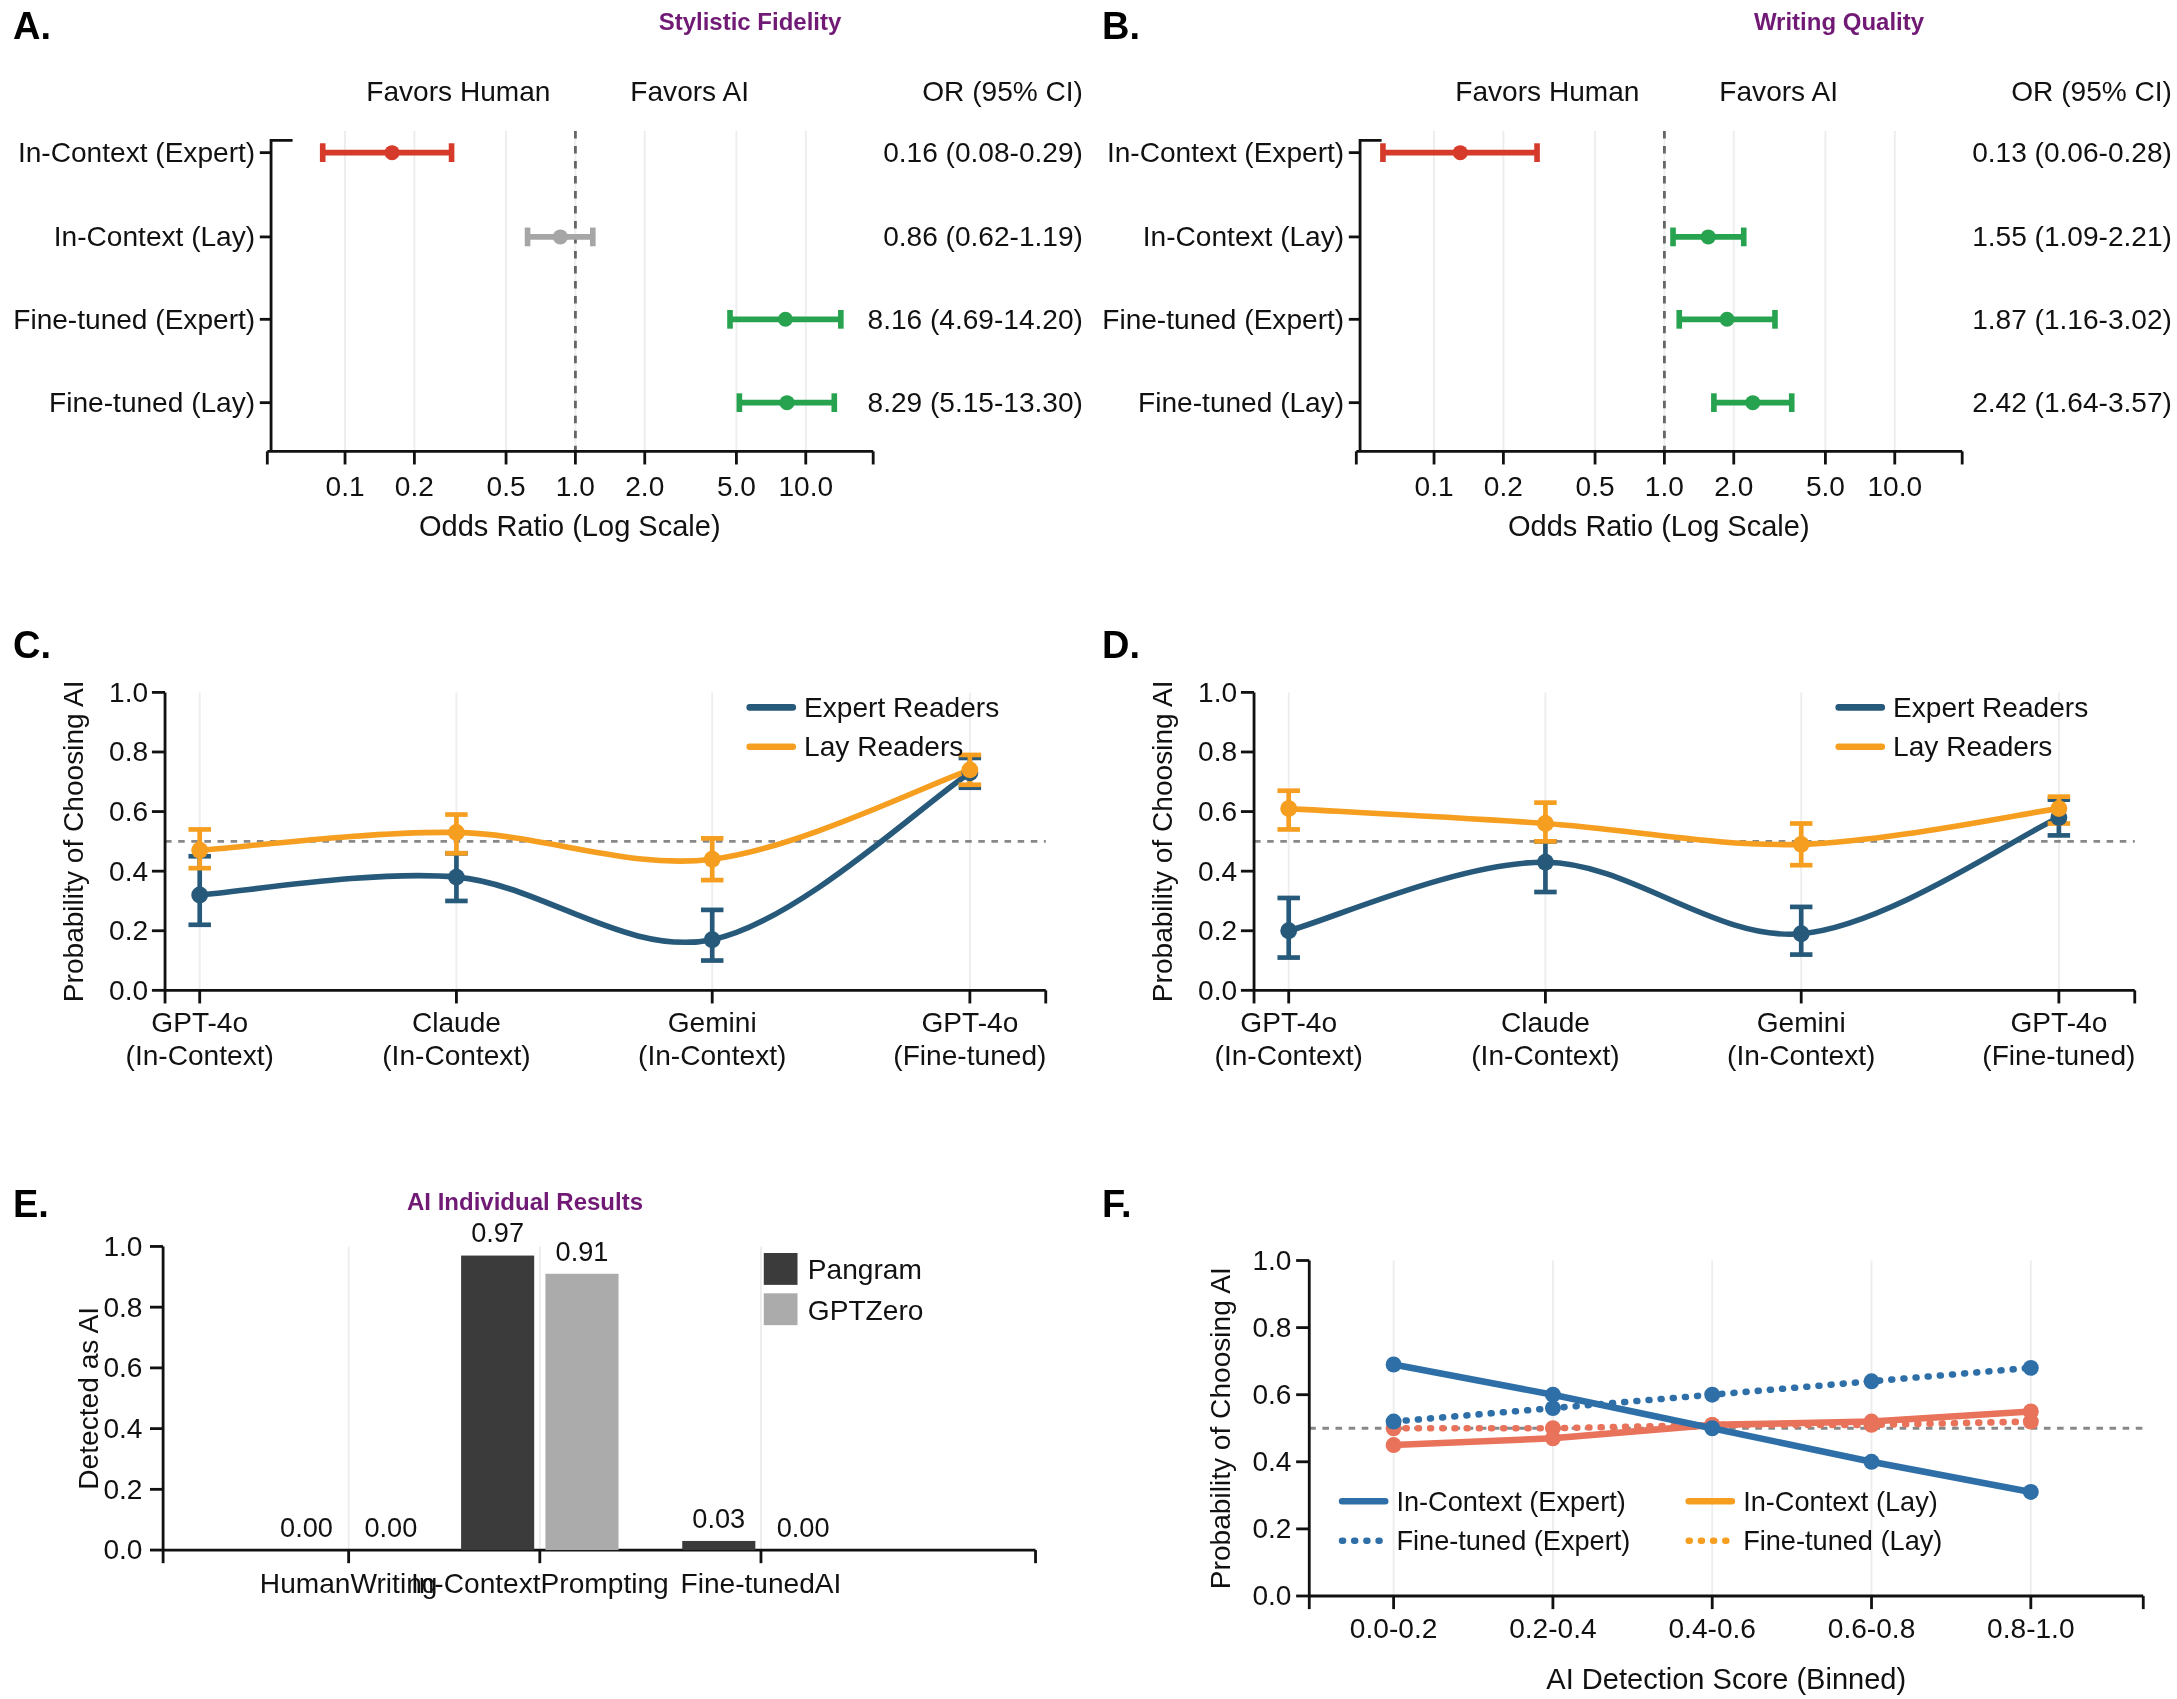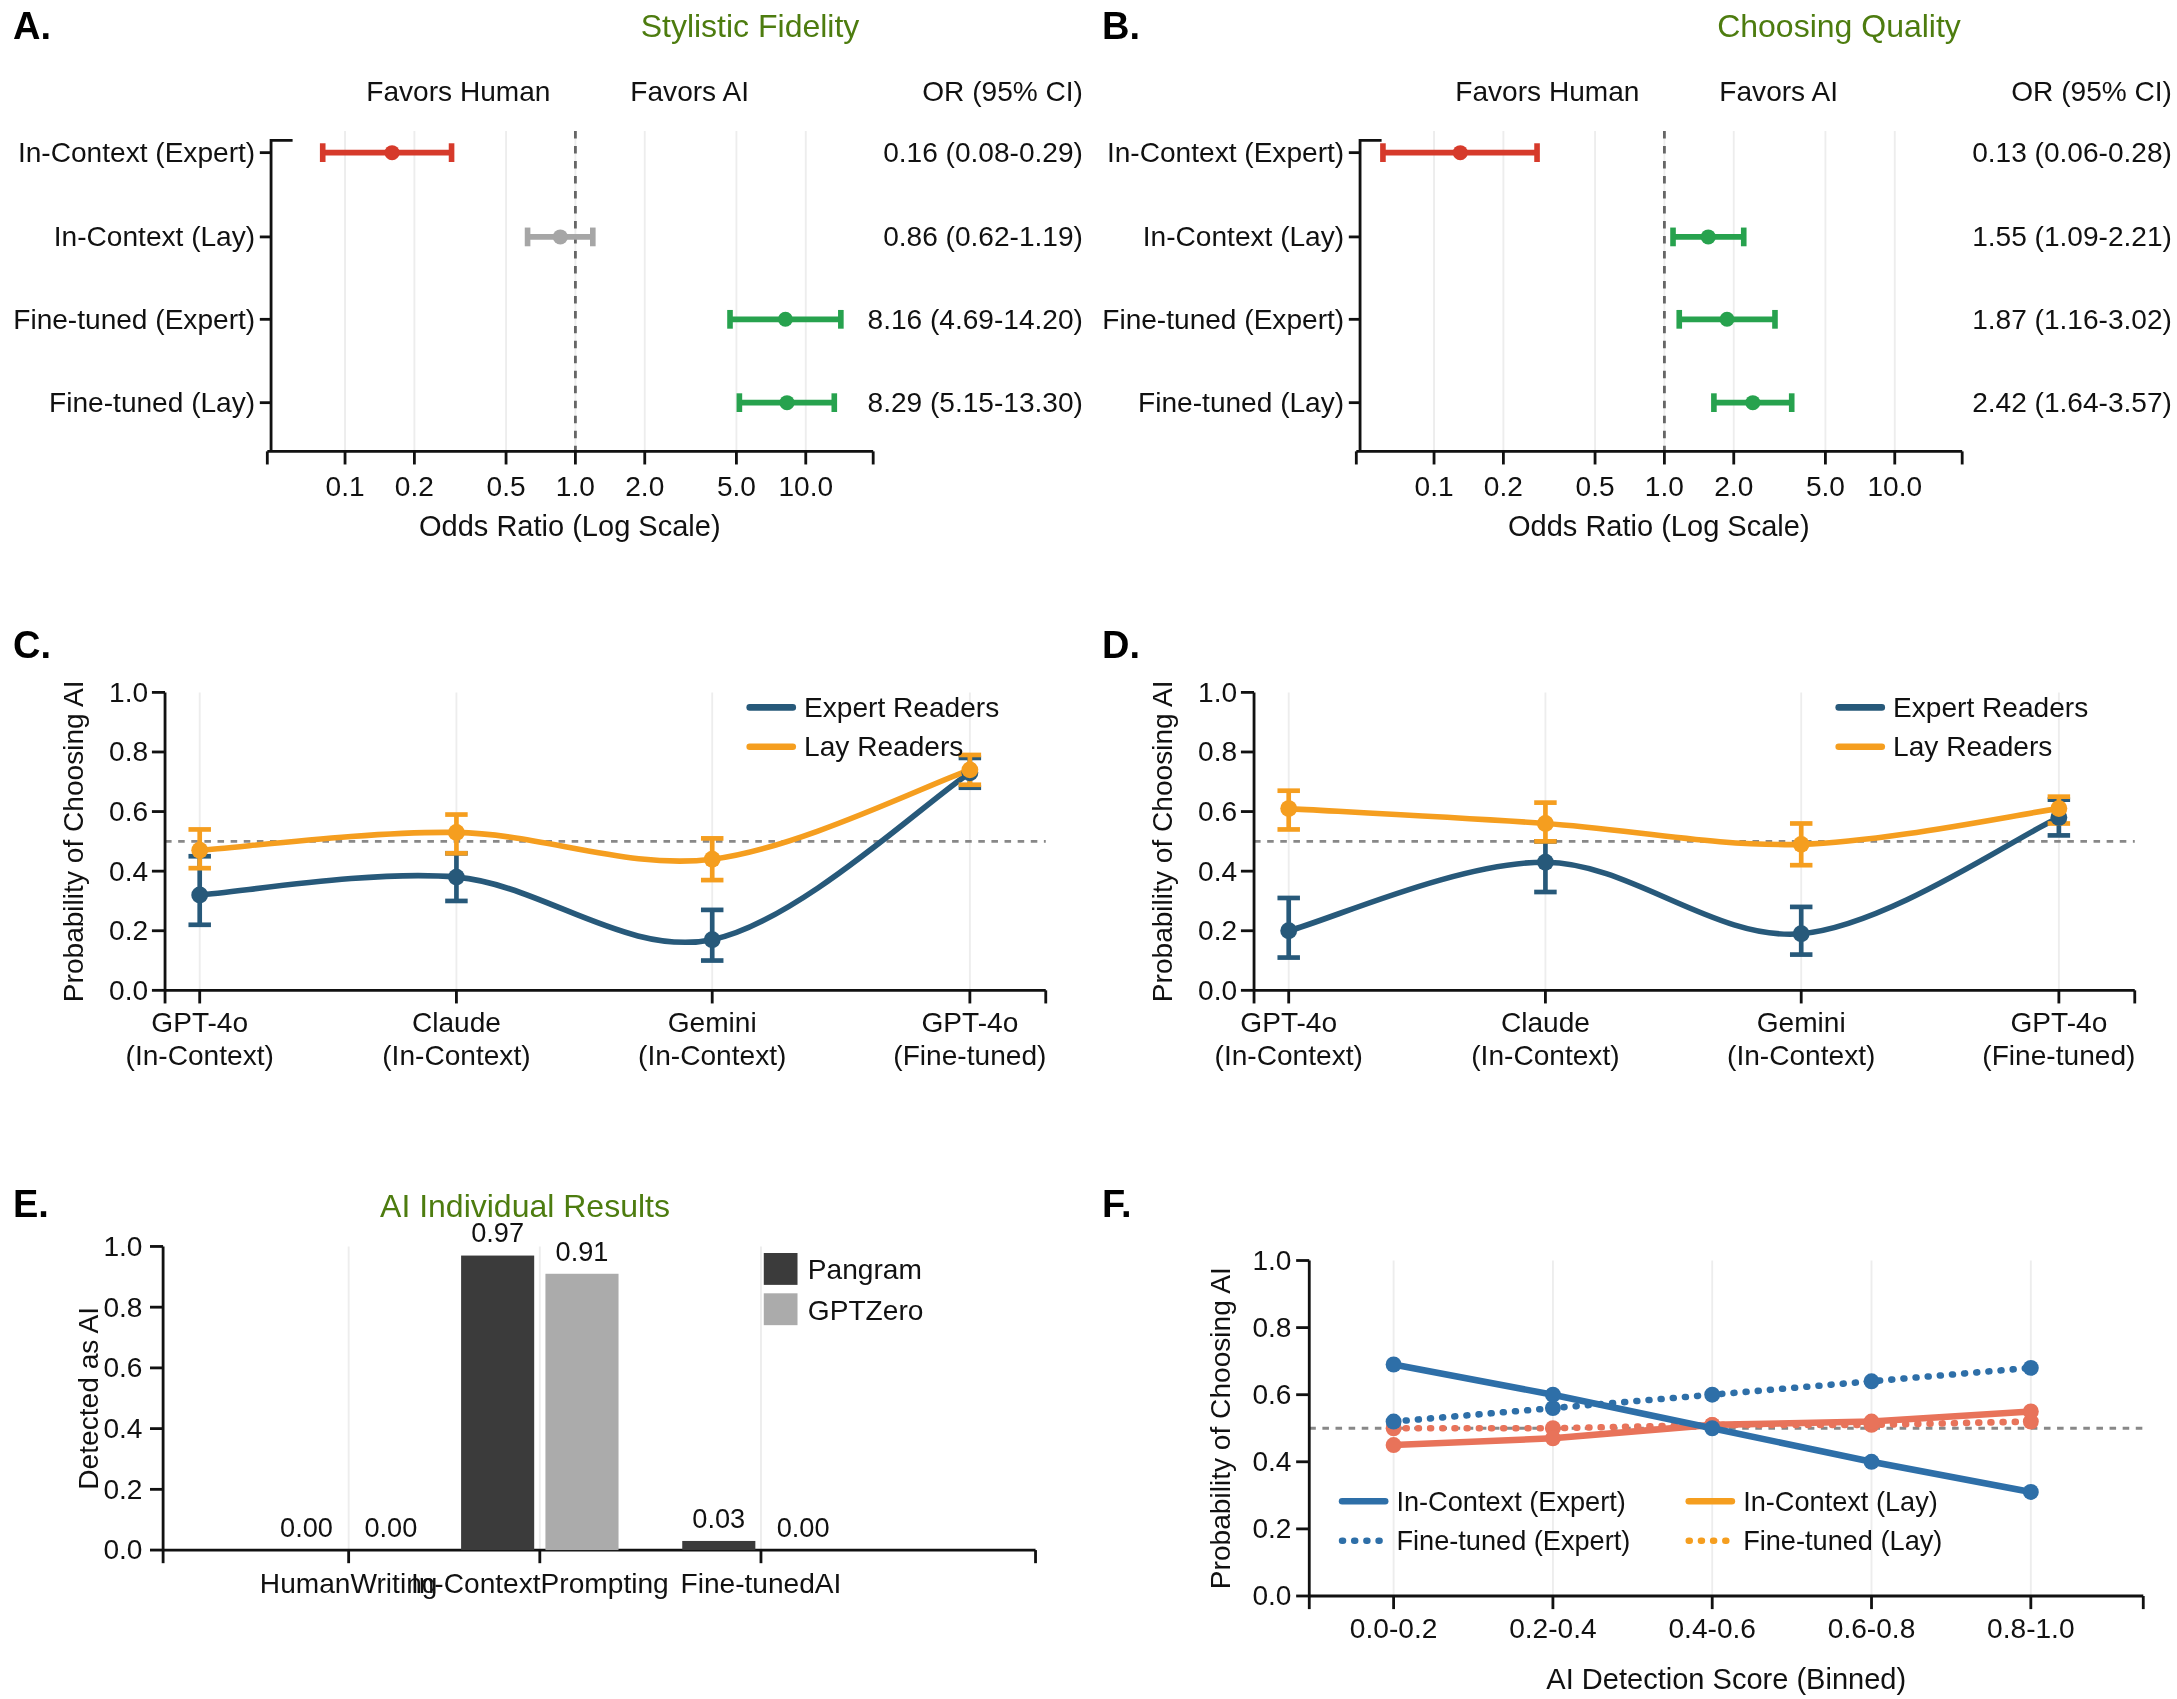--- a/index.html
+++ b/index.html
@@ -1,20 +1,20 @@
 <!DOCTYPE html>
 <html style="font-size:15px"><head>
 <meta charset="utf-8">
 <style>
   html,body{margin:0;padding:0;background:#ffffff;}
   .figure{position:relative;width:2177px;height:1700px;background:#ffffff;overflow:hidden;
           font-family:"Liberation Sans",sans-serif;color:#111;}
   .panel{position:absolute;}
   .letter{position:absolute;left:13px;font-size:38px;font-weight:bold;color:#000;}
-  .title{position:absolute;transform:translateX(-50%);font-size:32px;font-weight:400;color:#4d7c0f;white-space:nowrap;}
+  .title{position:absolute;transform:translateX(-50%);font-size:24px;font-weight:700;color:#701a75;white-space:nowrap;}
   svg{position:absolute;left:0;top:0;}
   svg text{font-family:"Liberation Sans",sans-serif;fill:#111;}
 </style>
 </head>
 <body>
 
 <div class="figure">
 
   <div class="panel" style="left:0;top:0;width:1089px;height:604px">
     <div class="letter" style="top:4.7px">A.</div>
@@ -84,21 +84,21 @@
           <line x1="789.104578344133" y1="420" x2="789.104578344133" y2="440" stroke="#27a24e" stroke-width="6"></line>
           <line x1="890.4675036779031" y1="420" x2="890.4675036779031" y2="440" stroke="#27a24e" stroke-width="6"></line>
           <circle cx="839.9644145153673" cy="430" r="8" fill="#27a24e"></circle>
           <text x="1156" y="440" font-size="30" text-anchor="end" fill="#27a24e">8.29 (5.15-13.30)</text>
         </g>
       </svg>
   </div>
 
   <div class="panel" style="left:1089px;top:0;width:1089px;height:604px">
     <div class="letter" style="top:4.7px">B.</div>
-    <div class="title" style="left:750px;top:7.5px">Choosing Quality</div>
+    <div class="title" style="left:750px;top:7.5px">Writing Quality</div>
     <svg id="svg-1" width="1089" height="604" viewBox="0 0 1162 645">
         <line x1="368" y1="140" x2="368" y2="482" stroke="#ededed" stroke-width="2"></line>
         <line x1="442.0533789333394" y1="140" x2="442.0533789333394" y2="482" stroke="#ededed" stroke-width="2"></line>
         <line x1="539.9466210666606" y1="140" x2="539.9466210666606" y2="482" stroke="#ededed" stroke-width="2"></line>
         <line x1="614" y1="140" x2="614" y2="482" stroke="#ededed" stroke-width="2"></line>
         <line x1="688.0533789333394" y1="140" x2="688.0533789333394" y2="482" stroke="#ededed" stroke-width="2"></line>
         <line x1="785.9466210666606" y1="140" x2="785.9466210666606" y2="482" stroke="#ededed" stroke-width="2"></line>
         <line x1="860" y1="140" x2="860" y2="482" stroke="#ededed" stroke-width="2"></line>
         <line x1="614" y1="140" x2="614" y2="482" stroke="#666" stroke-width="3" stroke-dasharray="8 8"></line>
         <path d="M312 150 L289 150 L289 482" stroke="#111" stroke-width="3" fill="none"></path>

